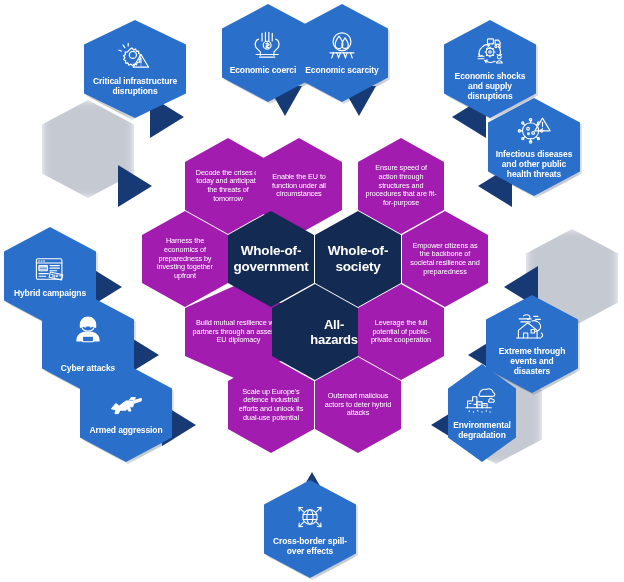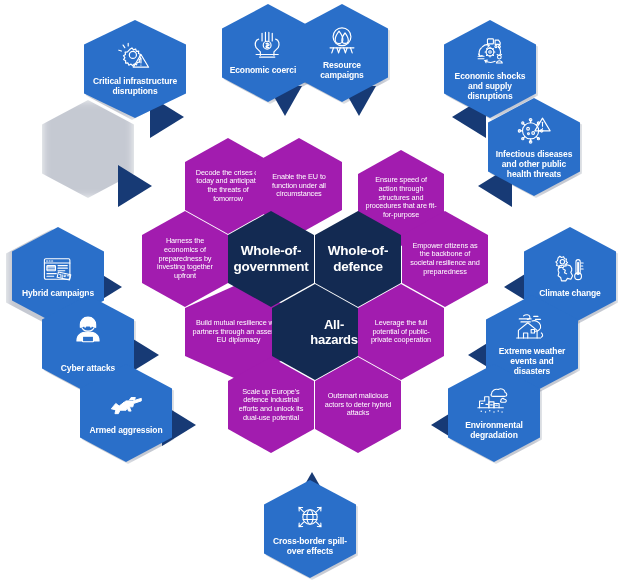--- a/index.html
+++ b/index.html
@@ -150,21 +150,21 @@
   <div class="hex-seam" style="left:177px;top:134px;width:272px;height:330px;clip-path:none;-webkit-clip-path:none;background:transparent;"></div>
 
   <div class="hex hex-mid" style="left:185px;top:138px;width:86px;height:96px;">
     <span>Decode the crises of today and anticipate the threats of tomorrow</span>
   </div>
 
   <div class="hex hex-mid" style="left:256px;top:138px;width:86px;height:96px;">
     <span>Enable the EU to function under all circumstances</span>
   </div>
 
-  <div class="hex hex-mid" style="left:358px;top:150px;width:86px;height:96px;">
+  <div class="hex hex-mid" style="left:358px;top:138px;width:86px;height:96px;">
     <span>Ensure speed of action through structures and procedures that are fit-for-purpose</span>
   </div>
 
   <div class="hex hex-mid" style="left:142px;top:211px;width:86px;height:96px;align-items:center;">
     <span>Harness the economics of preparedness by investing together upfront</span>
   </div>
 
   <div class="hex hex-mid" style="left:402px;top:211px;width:86px;height:96px;">
     <span>Empower citizens as the backbone of societal resilience and preparedness</span>
   </div>
@@ -185,21 +185,21 @@
     <span>Outsmart malicious actors to deter hybrid attacks</span>
   </div>
 
   <div class="hex hex-core" style="left:228px;top:211px;width:86px;height:96px;">
     <span>Whole-of-</span>
     <span>government</span>
   </div>
 
   <div class="hex hex-core" style="left:315px;top:211px;width:86px;height:96px;">
     <span>Whole-of-</span>
-    <span>defence</span>
+    <span>society</span>
   </div>
 
   <div class="hex hex-core small" style="left:272px;top:284px;width:86px;height:96px;">
     <span>All-hazards</span>
   </div>
 
   <div class="hex hex-outer" style="left:84px;top:20px;width:102px;height:98px;">
     <span class="ico">
       <svg viewBox="0 0 40 34" fill="none" stroke="#ffffff" stroke-width="1.4" stroke-linecap="round" stroke-linejoin="round">
         <path d="M8 6 L6 3 M12 4 L12 1 M4 10 L1 9"></path>
@@ -231,21 +231,21 @@
   <div class="hex hex-outer" style="left:296px;top:4px;width:92px;height:98px;">
     <span class="ico">
       <svg viewBox="0 0 40 34" fill="none" stroke="#ffffff" stroke-width="1.4" stroke-linecap="round" stroke-linejoin="round">
         <circle cx="20" cy="12" r="10.5"></circle>
         <path d="M16.5 5.5 C13 10, 12 13, 12 15.5 a4.5 4.5 0 0 0 9 0 C21 13, 20 10, 16.5 5.5z"></path>
         <path d="M23.5 7.5 C20.5 11.5, 19.8 14, 19.8 16 a3.8 3.8 0 0 0 7.6 0 C27.4 14, 26.5 11.5, 23.5 7.5z"></path>
         <path d="M6 25 L34 25"></path>
         <path d="M10 25 L8 31 M14 25 L16 31 M18 25 L16 31 M22 25 L24 31 M26 25 L24 31 M30 25 L32 31"></path>
       </svg>
     </span>
-    <span class="lbl">Resource  campaigns</span>
+    <span class="lbl">Economic  scarcity</span>
   </div>
 
   <div class="hex hex-outer" style="left:444px;top:20px;width:92px;height:98px;">
     <span class="ico">
       <svg viewBox="0 0 40 34" fill="none" stroke="#ffffff" stroke-width="1.3" stroke-linecap="round" stroke-linejoin="round">
         <rect x="17" y="1.5" width="7" height="6" rx="0.8"></rect>
         <path d="M26 3 h4 l2 3 v2 h-6z M27 9.5 a1.2 1.2 0 1 0 .01 0 M31 9.5 a1.2 1.2 0 1 0 .01 0"></path>
         <circle cx="20" cy="17" r="4.6"></circle>
         <circle cx="20" cy="17" r="1.5"></circle>
         <path d="M20 11.2 v1.6 M20 21.2 v1.6 M14.2 17 h1.6 M24.2 17 h1.6 M16 13 l1.1 1.1 M23 20 l1.1 1.1 M24 13 l-1.1 1.1 M17 20 l-1.1 1.1"></path>
@@ -283,21 +283,21 @@
           <circle cx="19" cy="20.5" r="1.6"></circle>
         <circle cx="13.5" cy="21.5" r="1.1"></circle>
         <path d="M30 3 L39 18 L21 18 Z"></path>
         <path d="M30 8 L30 12.5"></path>
         <circle cx="30" cy="15" r="0.7" fill="#ffffff" stroke="none"></circle>
       </svg>
     </span>
     <span class="lbl">Infectious diseases and other public health threats</span>
   </div>
 
-  <div class="hex hex-outer" style="left:12px;top:227px;width:92px;height:98px;">
+  <div class="hex hex-outer" style="left:4px;top:227px;width:92px;height:98px;">
     <span class="ico">
       <svg viewBox="0 0 40 34" fill="none" stroke="#ffffff" stroke-width="1.3" stroke-linecap="round" stroke-linejoin="round">
         <rect x="4" y="5" width="30" height="24" rx="1.6"></rect>
         <path d="M4 10 h30"></path>
         <path d="M6.5 7.6 h1.2 M9.5 7.6 h1.2 M12.5 7.6 h1.2"></path>
         <rect x="7" y="13" width="10" height="6" rx="0.8"></rect>
         <path d="M7 13.8 h10 M7 15.6 h10 M7 17.4 h10" stroke-width="1"></path>
         <path d="M20 13 h11 M20 16 h11 M20 19 h8"></path>
         <path d="M7 22.5 h11 M7 25.5 h8"></path>
         <g>
@@ -328,54 +328,38 @@
       <svg viewBox="0 0 40 34" fill="none" stroke="#ffffff" stroke-width="1.1" stroke-linecap="round" stroke-linejoin="round">
         <path d="M3 20 L8 14 L12 17 L20 11 L28 11 L38 8 L38 11 L29 14 L28 18 L22 18 L20 22 L13 22 L11 26 L7 26 L8 22 Z" fill="#ffffff" stroke="#ffffff"></path>
         <path d="M14 17 L17 13 L19 14 L16 18 Z" fill="#ffffff" stroke="#ffffff"></path>
         <path d="M24 10 L26 7 L31 7 L30 10" fill="#ffffff" stroke="#ffffff"></path>
         <path d="M21 18 L23 23 L26 23 L24 18 Z" fill="#ffffff" stroke="#ffffff"></path>
       </svg>
     </span>
     <span class="lbl">Armed aggression</span>
   </div>
 
-  <div class="hex hex-outer" style="left:524px;top:227px;width:92px;height:98px;">
-    <span class="ico">
-      <svg viewBox="0 0 40 34" fill="none" stroke="#ffffff" stroke-width="1.3" stroke-linecap="round" stroke-linejoin="round">
-        <path d="M6 4 l2-2 2 1.5 2.5-1 1 2.4 2.4 .4 -.6 2.4 1.8 1.8 -2 1.6 .3 2.4 -2.5 .2 -1.2 2.2 -2-1.2 -2.2 1 -.9-2.3 -2.4-.6 .7-2.4 -1.6-1.8 2-1.5z"></path>
-        <circle cx="11" cy="8.5" r="2.6"></circle>
-        <path d="M8 13 C6 16, 5.5 19, 7 21 L6 25 L9 27 L10 31 L15 31 L17 28 L21 29 L23 25 L21 21
-                 C22.5 18.5, 22 15, 20 13 L16 12 L12 12.5 Z"></path>
-        <path d="M12 17 l2.5 1.5 -1 3 2.5 1"></path>
-        <rect x="27" y="6" width="5" height="17" rx="2.5"></rect>
-        <circle cx="29.5" cy="25.5" r="4"></circle>
-        <path d="M29.5 9.5 L29.5 23" stroke-width="2.2"></path>
-        <path d="M33 10 h2.5 M33 13.5 h2 M33 17 h2.5"></path>
-      </svg>
-    </span>
-    <span class="lbl">Climate change</span>
-  </div>
 
   <div class="hex hex-outer" style="left:486px;top:295px;width:92px;height:98px;">
     <span class="ico">
       <svg viewBox="0 0 40 34" fill="none" stroke="#ffffff" stroke-width="1.3" stroke-linecap="round" stroke-linejoin="round">
         <path d="M10 4 C13 1.5, 17 2.5, 17.5 5 C18 7, 16 8, 14.5 8"></path>
         <path d="M5 7.5 h14 M7 11 h11 M22 4.5 h5 M24 8 h6"></path>
         <path d="M20 10 C24 8.5, 29 11, 30 15 C31 19, 27.5 22, 24 22"></path>
         <path d="M4 30 L4 21 L15 12 L26 21 L26 30"></path>
         <path d="M2 30 h28"></path>
         <path d="M10 30 L10 24 h5 v6"></path>
         <path d="M19 20 h4 v4 h-4z"></path>
         <path d="M31 24 C33 25.5, 33 28, 31 29"></path>
       </svg>
     </span>
-    <span class="lbl">Extreme weather events and disasters</span>
-  </div>
-
-  <div class="hex hex-outer" style="left:448px;top:364px;width:92px;height:98px;">
+    <span class="lbl">Extreme through events and disasters</span>
+  </div>
+
+  <div class="hex hex-outer" style="left:448px;top:364px;width:68px;height:98px;">
     <span class="ico">
       <svg viewBox="0 0 40 34" fill="none" stroke="#ffffff" stroke-width="1.3" stroke-linecap="round" stroke-linejoin="round">
         <path d="M17 9 C17 5, 21 2.5, 25 3.5 C28.5 1.5, 33 3.5, 33 7 C35.5 7.5, 36 11, 33 11.5 L19 11.5 C16.5 11.5, 16 9.5, 17 9z"></path>
         <path d="M3 25 L3 17 L9 17 L9 12 L14 12 L14 25"></path>
         <path d="M14 25 L14 18 L20 18 L20 25"></path>
         <path d="M20 25 L20 20 L26 20 L26 25"></path>
         <path d="M1 25 h30"></path>
         <path d="M5 20 h2 M10.5 21 h2 M16 21.5 h2 M22 22 h2"></path>
         <path d="M28 17 C28 14, 31 13, 32 15 C34.5 14.5, 35.5 18, 33 18.5 L29 18.5 C27.5 18.5, 27.5 17.5, 28 17z"></path>
         <circle cx="5" cy="29" r="0.9" fill="#ffffff" stroke="none"></circle>

